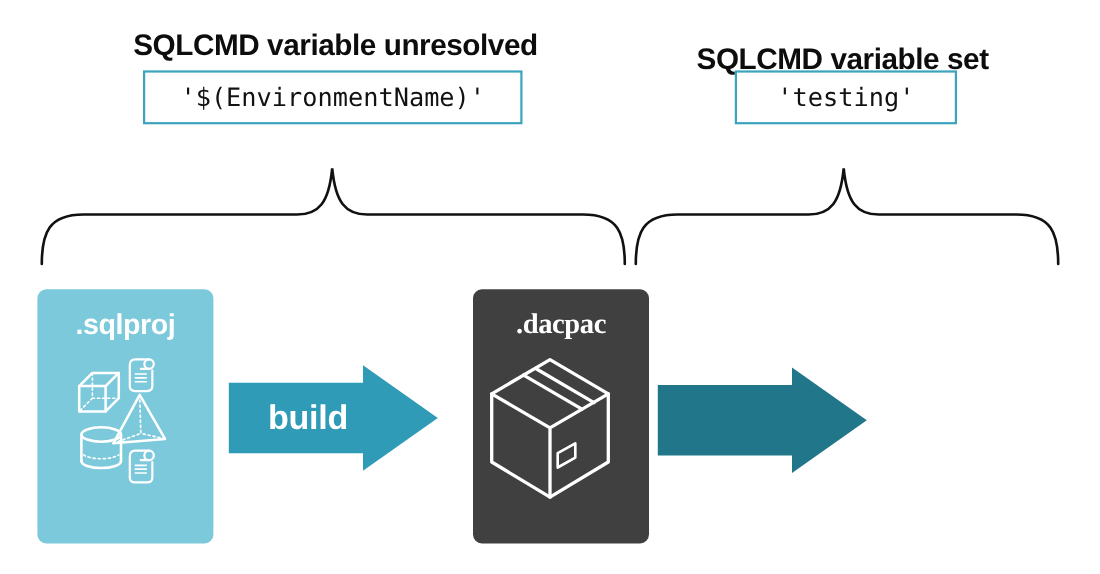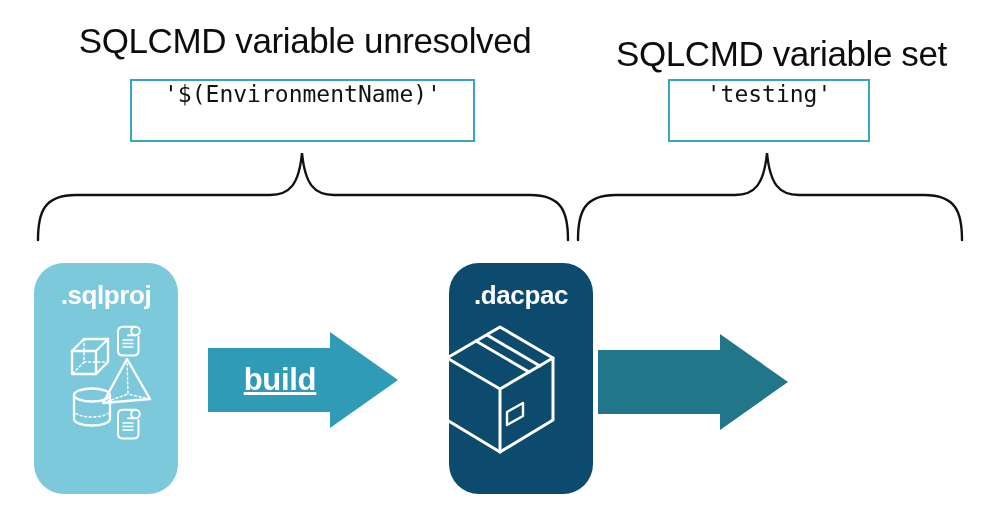--- a/index.html
+++ b/index.html
@@ -2,50 +2,50 @@
 <html><head>
 <meta charset="utf-8">
 <style>
   html,body{margin:0;padding:0;background:#fff;}
   .canvas{
     position:relative;width:1000px;height:522px;background:#ffffff;overflow:hidden;
     font-family:"Liberation Sans", sans-serif;
   }
   .abs{position:absolute;}
   .heading{
-    position:absolute;top:26px;font-weight:400;font-size:35px;line-height:30px;
+    position:absolute;top:26px;font-weight:700;font-size:27px;line-height:30px;
     color:#0d0d0d;text-align:center;letter-spacing:-0.4px;white-space:nowrap;
   }
   .heading-left{left:55px;width:500px;}
   .heading-right{left:616px;width:300px;margin-top:13px;}
   .codebox{
-    position:absolute;top:79px;height:63px;box-sizing:border-box;
+    position:absolute;top:64px;height:49px;box-sizing:border-box;
     border:2px solid #3aa3bd;background:#ffffff;
-    display:flex;justify-content:center;
+    display:flex;align-items:center;justify-content:center;
   }
   .codebox-left{left:130px;width:345px;}
   .codebox-right{left:668px;width:202px;}
   .codebox code{
     font-family:"DejaVu Sans Mono","Liberation Mono",monospace;
     font-size:23px;color:#121212;white-space:pre;
   }
   .brace-svg{position:absolute;left:0;top:148px;}
   .node{
-    position:absolute;top:263px;width:144px;height:231px;border-radius:30px;
+    position:absolute;top:263px;width:160px;height:231px;border-radius:8px;
   }
   .node-sqlproj{left:34px;background:#7cc9dc;}
-  .node-dacpac{left:449px;background:#0c4a6e;}
+  .node-dacpac{left:430px;background:#404040;font-family:Liberation Serif, serif;}
   .node-database{left:820px;background:#22768a;}
   .node-label{
     text-align:center;margin-top:17px;color:#ffffff;font-weight:700;
     font-size:26px;letter-spacing:-0.4px;
   }
   .arrow-label{
     position:absolute;display:flex;align-items:center;justify-content:center;
-    color:#ffffff;font-weight:700;font-size:31px;letter-spacing:-0.3px;text-decoration:underline;
+    color:#ffffff;font-weight:700;font-size:31px;letter-spacing:-0.3px;
   }
   .label-build{left:205px;top:330px;width:150px;height:100px;}
   .label-deploy{left:595px;top:332px;width:160px;height:100px;}
 </style>
 </head>
 <body>
 
 <div class="canvas">
 
   <div class="heading heading-left">SQLCMD variable unresolved</div>

